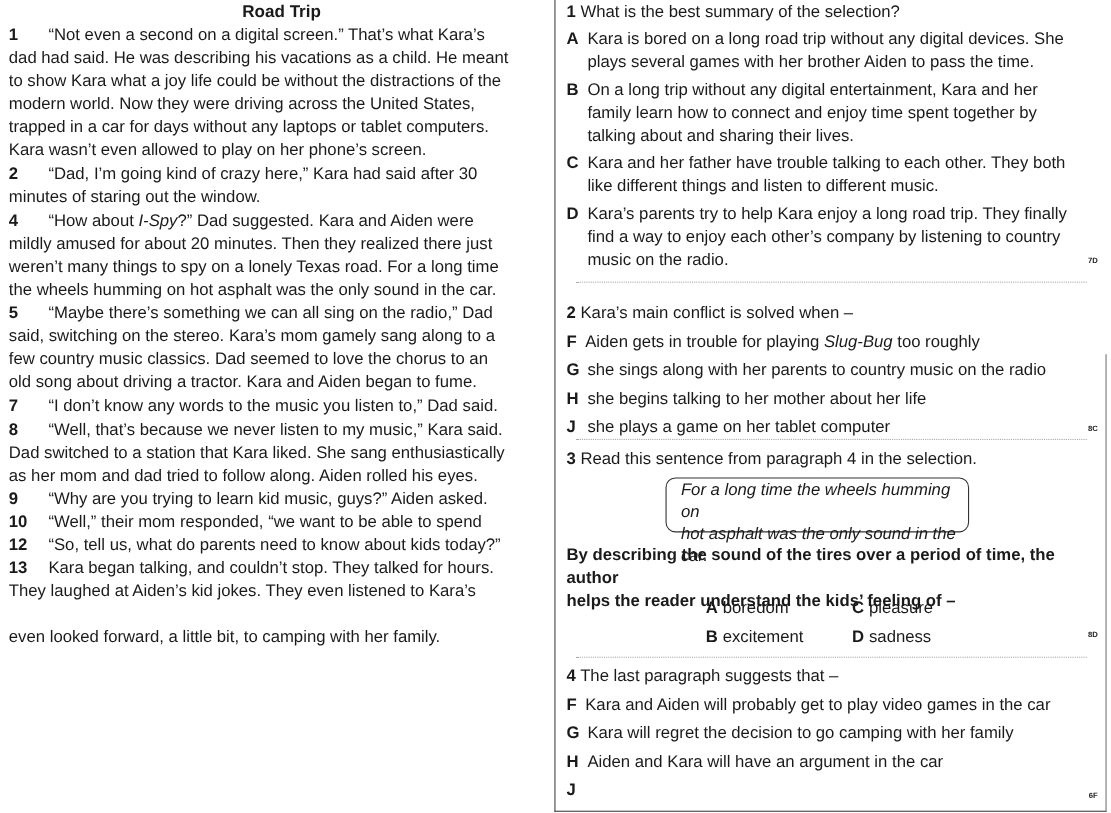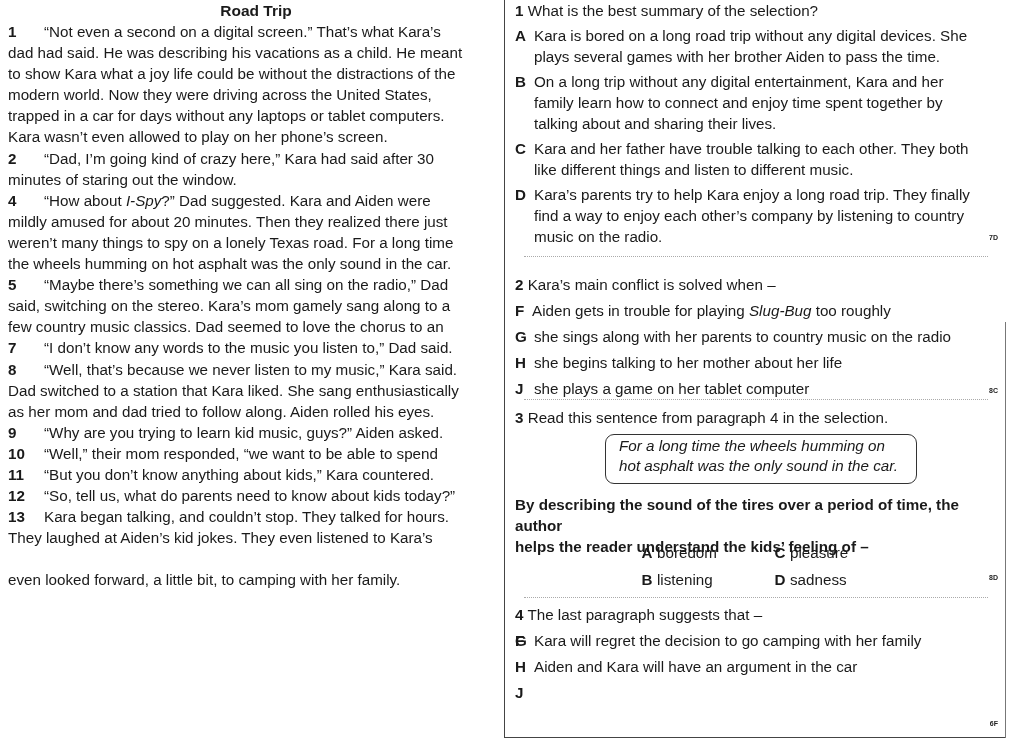--- a/index.html
+++ b/index.html
@@ -12,50 +12,49 @@
   .right { position:absolute; left:504px; top:0; width:501px; height:737px;
            border-left:1.5px solid #444; border-bottom:1.5px solid #444; }
   .right-border-r { position:absolute; left:1005px; top:322px; width:1px; height:416px; background:#777; }
   .q { position:absolute; left:10px; right:8px; }
   .qstem { line-height:21px; }
   .qnum { font-weight:bold; }
   .opt { position:relative; padding-left:19px; line-height:21px; }
   .opt .ol { position:absolute; left:0; top:0; font-weight:bold; }
   .code { position:absolute; right:0; font-size:7px; font-weight:bold; color:#222; }
   .sep { position:absolute; left:19px; right:18px; height:0; border-top:1px dotted #aaa; }
-  .quote-box { position:absolute; left:90px; width:312px; height:50px; border:1.5px solid #333; border-radius:9px;
+  .quote-box { position:absolute; left:90px; width:276px; height:50px; border:1.5px solid #333; border-radius:9px;
                font-style:italic; line-height:20px; padding:1px 0 0 13px; box-sizing:border-box; }
   .grid-opt { position:absolute; line-height:21px;text-align:center; }
   .grid-opt .gl { font-weight:bold; display:inline-block; width:20px; }
 </style>
 </head>
 <body>
 
 <div class="left">
   <div class="title">Road Trip</div>
 
   <p class="para"><span class="pnum">1</span><span>“Not even a second on a digital screen.” That’s what Kara’s</span><br><span>dad had said. He was describing his vacations as a child. He meant</span><br><span>to show Kara what a joy life could be without the distractions of the</span><br><span>modern world. Now they were driving across the United States,</span><br><span>trapped in a car for days without any laptops or tablet computers.</span><br><span>Kara wasn’t even allowed to play on her phone’s screen.</span></p>
 
   <p class="para"><span class="pnum">2</span><span>“Dad, I’m going kind of crazy here,” Kara had said after 30</span><br><span>minutes of staring out the window.</span></p>
 
 
   <p class="para"><span class="pnum">4</span><span>“How about </span><i>I-Spy</i><span>?” Dad suggested. Kara and Aiden were</span><br><span>mildly amused for about 20 minutes. Then they realized there just</span><br><span>weren’t many things to spy on a lonely Texas road. For a long time</span><br><span>the wheels humming on hot asphalt was the only sound in the car.</span></p>
 
-  <p class="para"><span class="pnum">5</span><span>“Maybe there’s something we can all sing on the radio,” Dad</span><br><span>said, switching on the stereo. Kara’s mom gamely sang along to a</span><br><span>few country music classics. Dad seemed to love the chorus to an</span><br></p>
+  <p class="para"><span class="pnum">5</span><span>“Maybe there’s something we can all sing on the radio,” Dad</span><br><span>said, switching on the stereo. Kara’s mom gamely sang along to a</span><br><span>few country music classics. Dad seemed to love the chorus to an</span><br><span>old song about driving a tractor. Kara and Aiden began to fume.</span></p>
 
 
   <p class="para"><span class="pnum">7</span><span>“I don’t know any words to the music you listen to,” Dad said.</span></p>
 
   <p class="para"><span class="pnum">8</span><span>“Well, that’s because we never listen to my music,” Kara said.</span><br><span>Dad switched to a station that Kara liked. She sang enthusiastically</span><br><span>as her mom and dad tried to follow along. Aiden rolled his eyes.</span></p>
 
   <p class="para"><span class="pnum">9</span><span>“Why are you trying to learn kid music, guys?” Aiden asked.</span></p>
 
   <p class="para"><span class="pnum">10</span><span>“Well,” their mom responded, “we want to be able to spend</span><br></p>
 
-  <p class="para"><span class="pnum">11</span><span>“But you don’t know anything about kids,” Kara countered.</span></p>
 
   <p class="para"><span class="pnum">12</span><span>“So, tell us, what do parents need to know about kids today?”</span></p>
 
   <p class="para"><span class="pnum">13</span><span>Kara began talking, and couldn’t stop. They talked for hours.</span><br><span>They laughed at Aiden’s kid jokes. They even listened to Kara’s</span><br><br><span>even looked forward, a little bit, to camping with her family.</span></p>
 </div>
 
 <div class="right">
 
   <div class="q" style="top:0;">
     <div class="qstem"><span class="qnum">1</span> <span>What is the best summary of the selection?</span></div>
@@ -75,29 +74,29 @@
     <div class="opt" style="margin-top:5px;"><span class="ol">J</span><span>she plays a game on her tablet computer</span></div>
     <span class="code" style="top:113px;">8C</span>
   </div>
   <div class="sep" style="top:399px;"></div>
 
   <div class="q" style="top:407px;">
     <div class="qstem"><span class="qnum">3</span> <span>Read this sentence from paragraph 4 in the selection.</span></div>
     <div class="quote-box" style="top:27px;"><span>For a long time the wheels humming on</span><br><span>hot asphalt was the only sound in the car.</span></div>
     <div class="qstem" style="position:absolute; top:87px; left:0;font-weight:bold;"><span>By describing the sound of the tires over a period of time, the author</span><br><span>helps the reader understand the kids’ feeling of –</span></div>
     <div class="grid-opt" style="top:135px; left:122px;"><span class="gl">A</span><span>boredom</span></div>
-    <div class="grid-opt" style="top:162px; left:122px;"><span class="gl">B</span><span>listening</span></div>
+    <div class="grid-opt" style="top:162px; left:122px;"><span class="gl">B</span><span>excitement</span></div>
     <div class="grid-opt" style="top:135px; left:255px;"><span class="gl">C</span><span>pleasure</span></div>
     <div class="grid-opt" style="top:162px; left:255px;"><span class="gl">D</span><span>sadness</span></div>
     <span class="code" style="top:167px;">8D</span>
   </div>
   <div class="sep" style="top:597px;"></div>
 
   <div class="q" style="top:604px;">
     <div class="qstem"><span class="qnum">4</span> <span>The last paragraph suggests that –</span></div>
-    <div class="opt" style="margin-top:5px;"><span class="ol">F</span></div>
+    <div class="opt" style="margin-top:5px;"><span class="ol">F</span><span style="margin-left:-2px">Kara and Aiden will probably get to play video games in the car</span></div>
     <div class="opt" style="margin-top:5px;"><span class="ol">G</span><span>Kara will regret the decision to go camping with her family</span></div>
     <div class="opt" style="margin-top:5px;"><span class="ol">H</span><span>Aiden and Kara will have an argument in the car</span></div>
     <div class="opt" style="margin-top:5px;"><span class="ol">J</span></div>
     <span class="code" style="top:116px;">6F</span>
   </div>
 </div>
 <div class="right-border-r"></div>
 
 </body></html>

